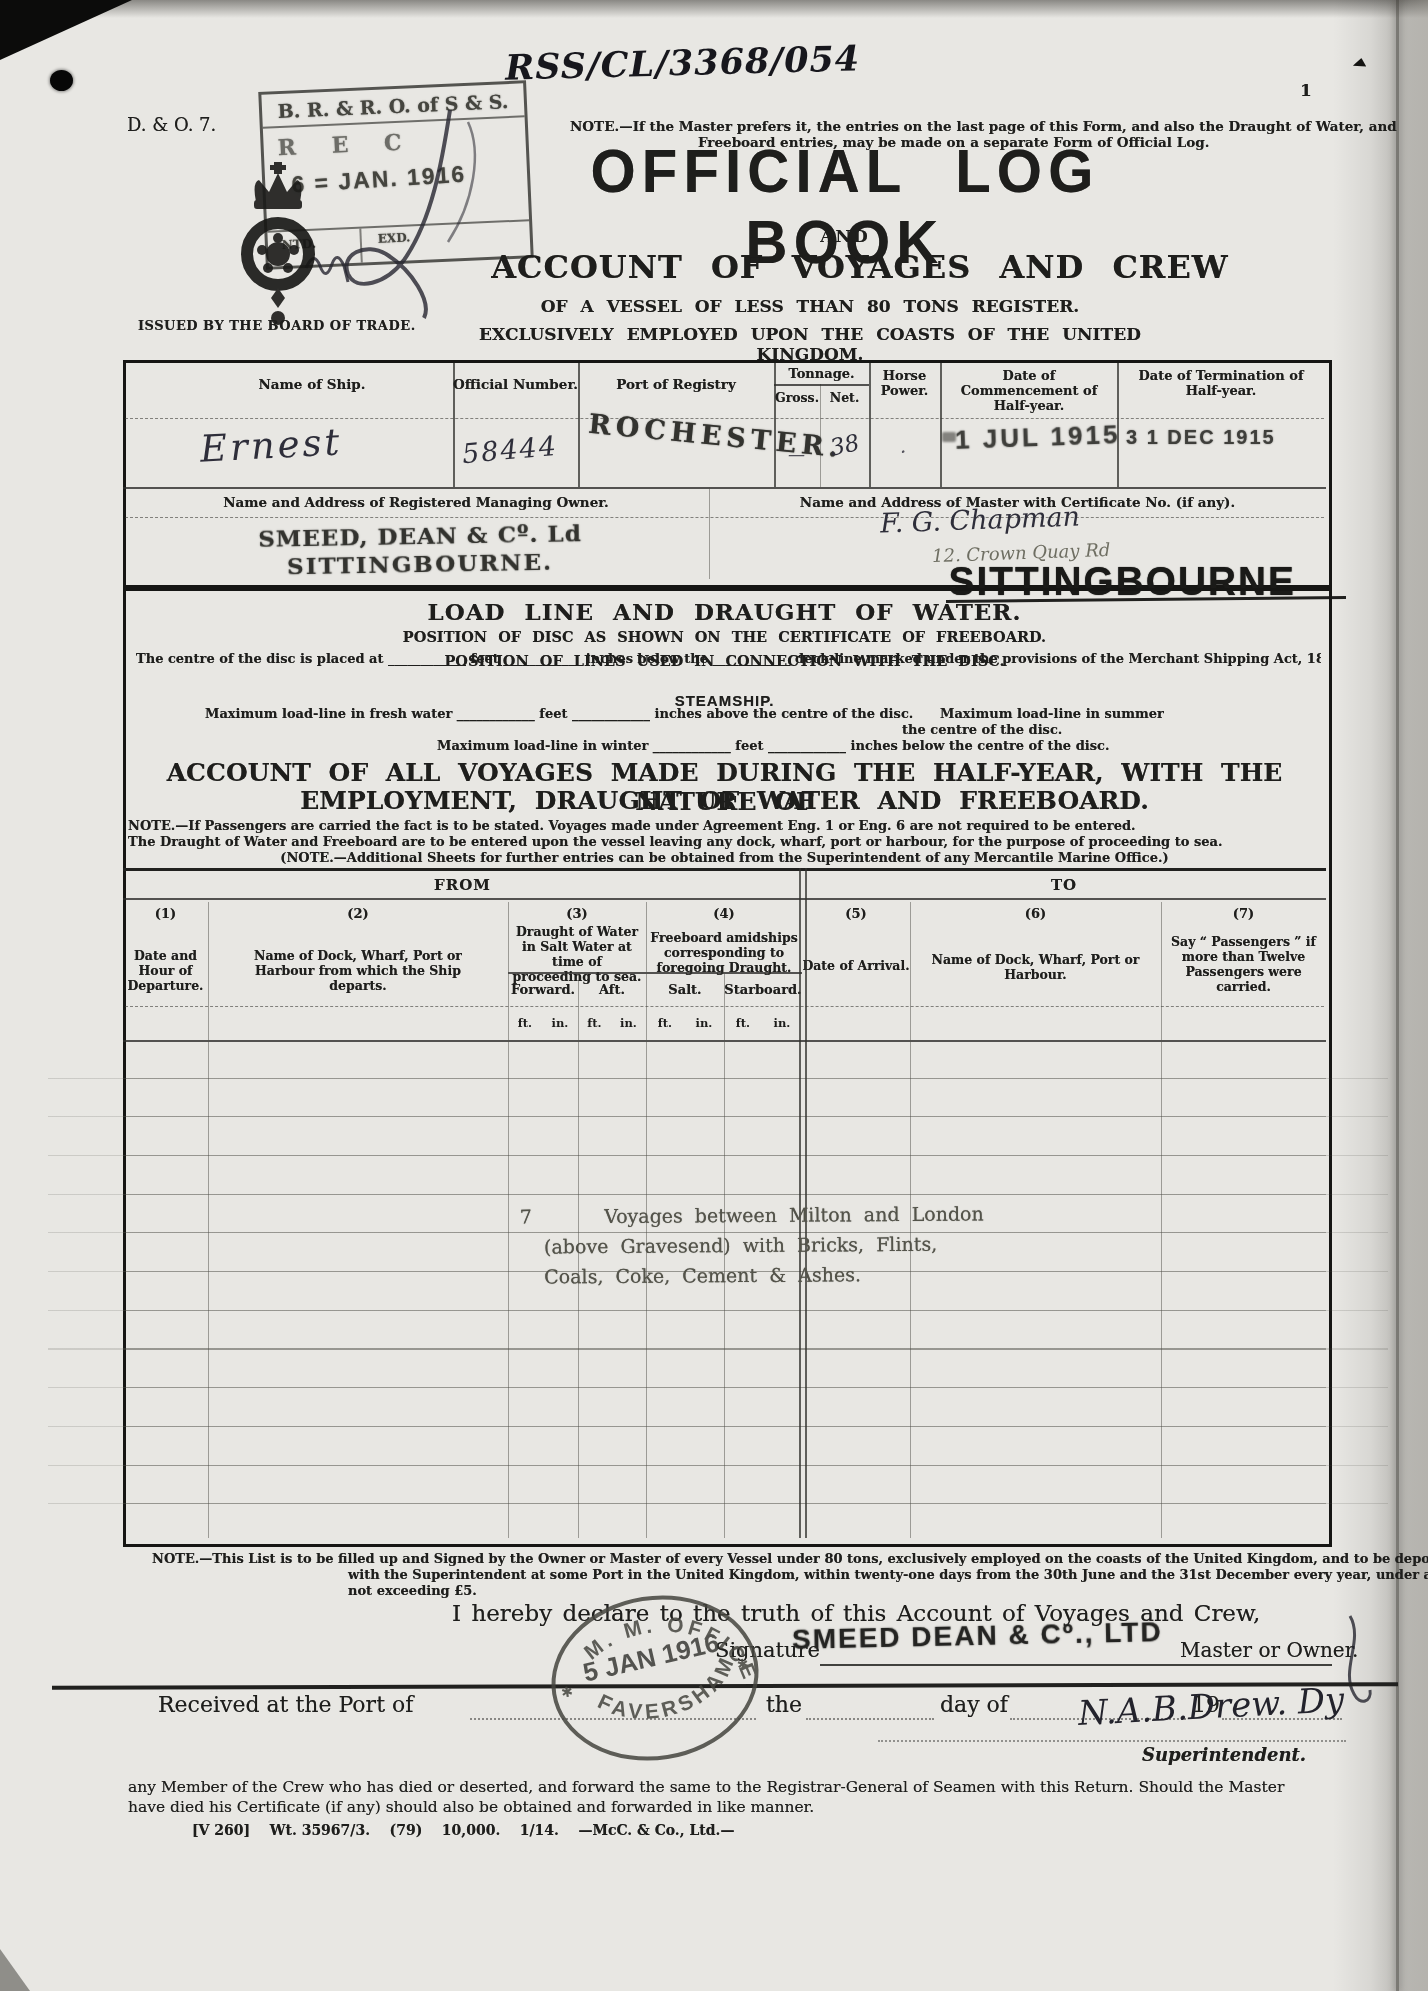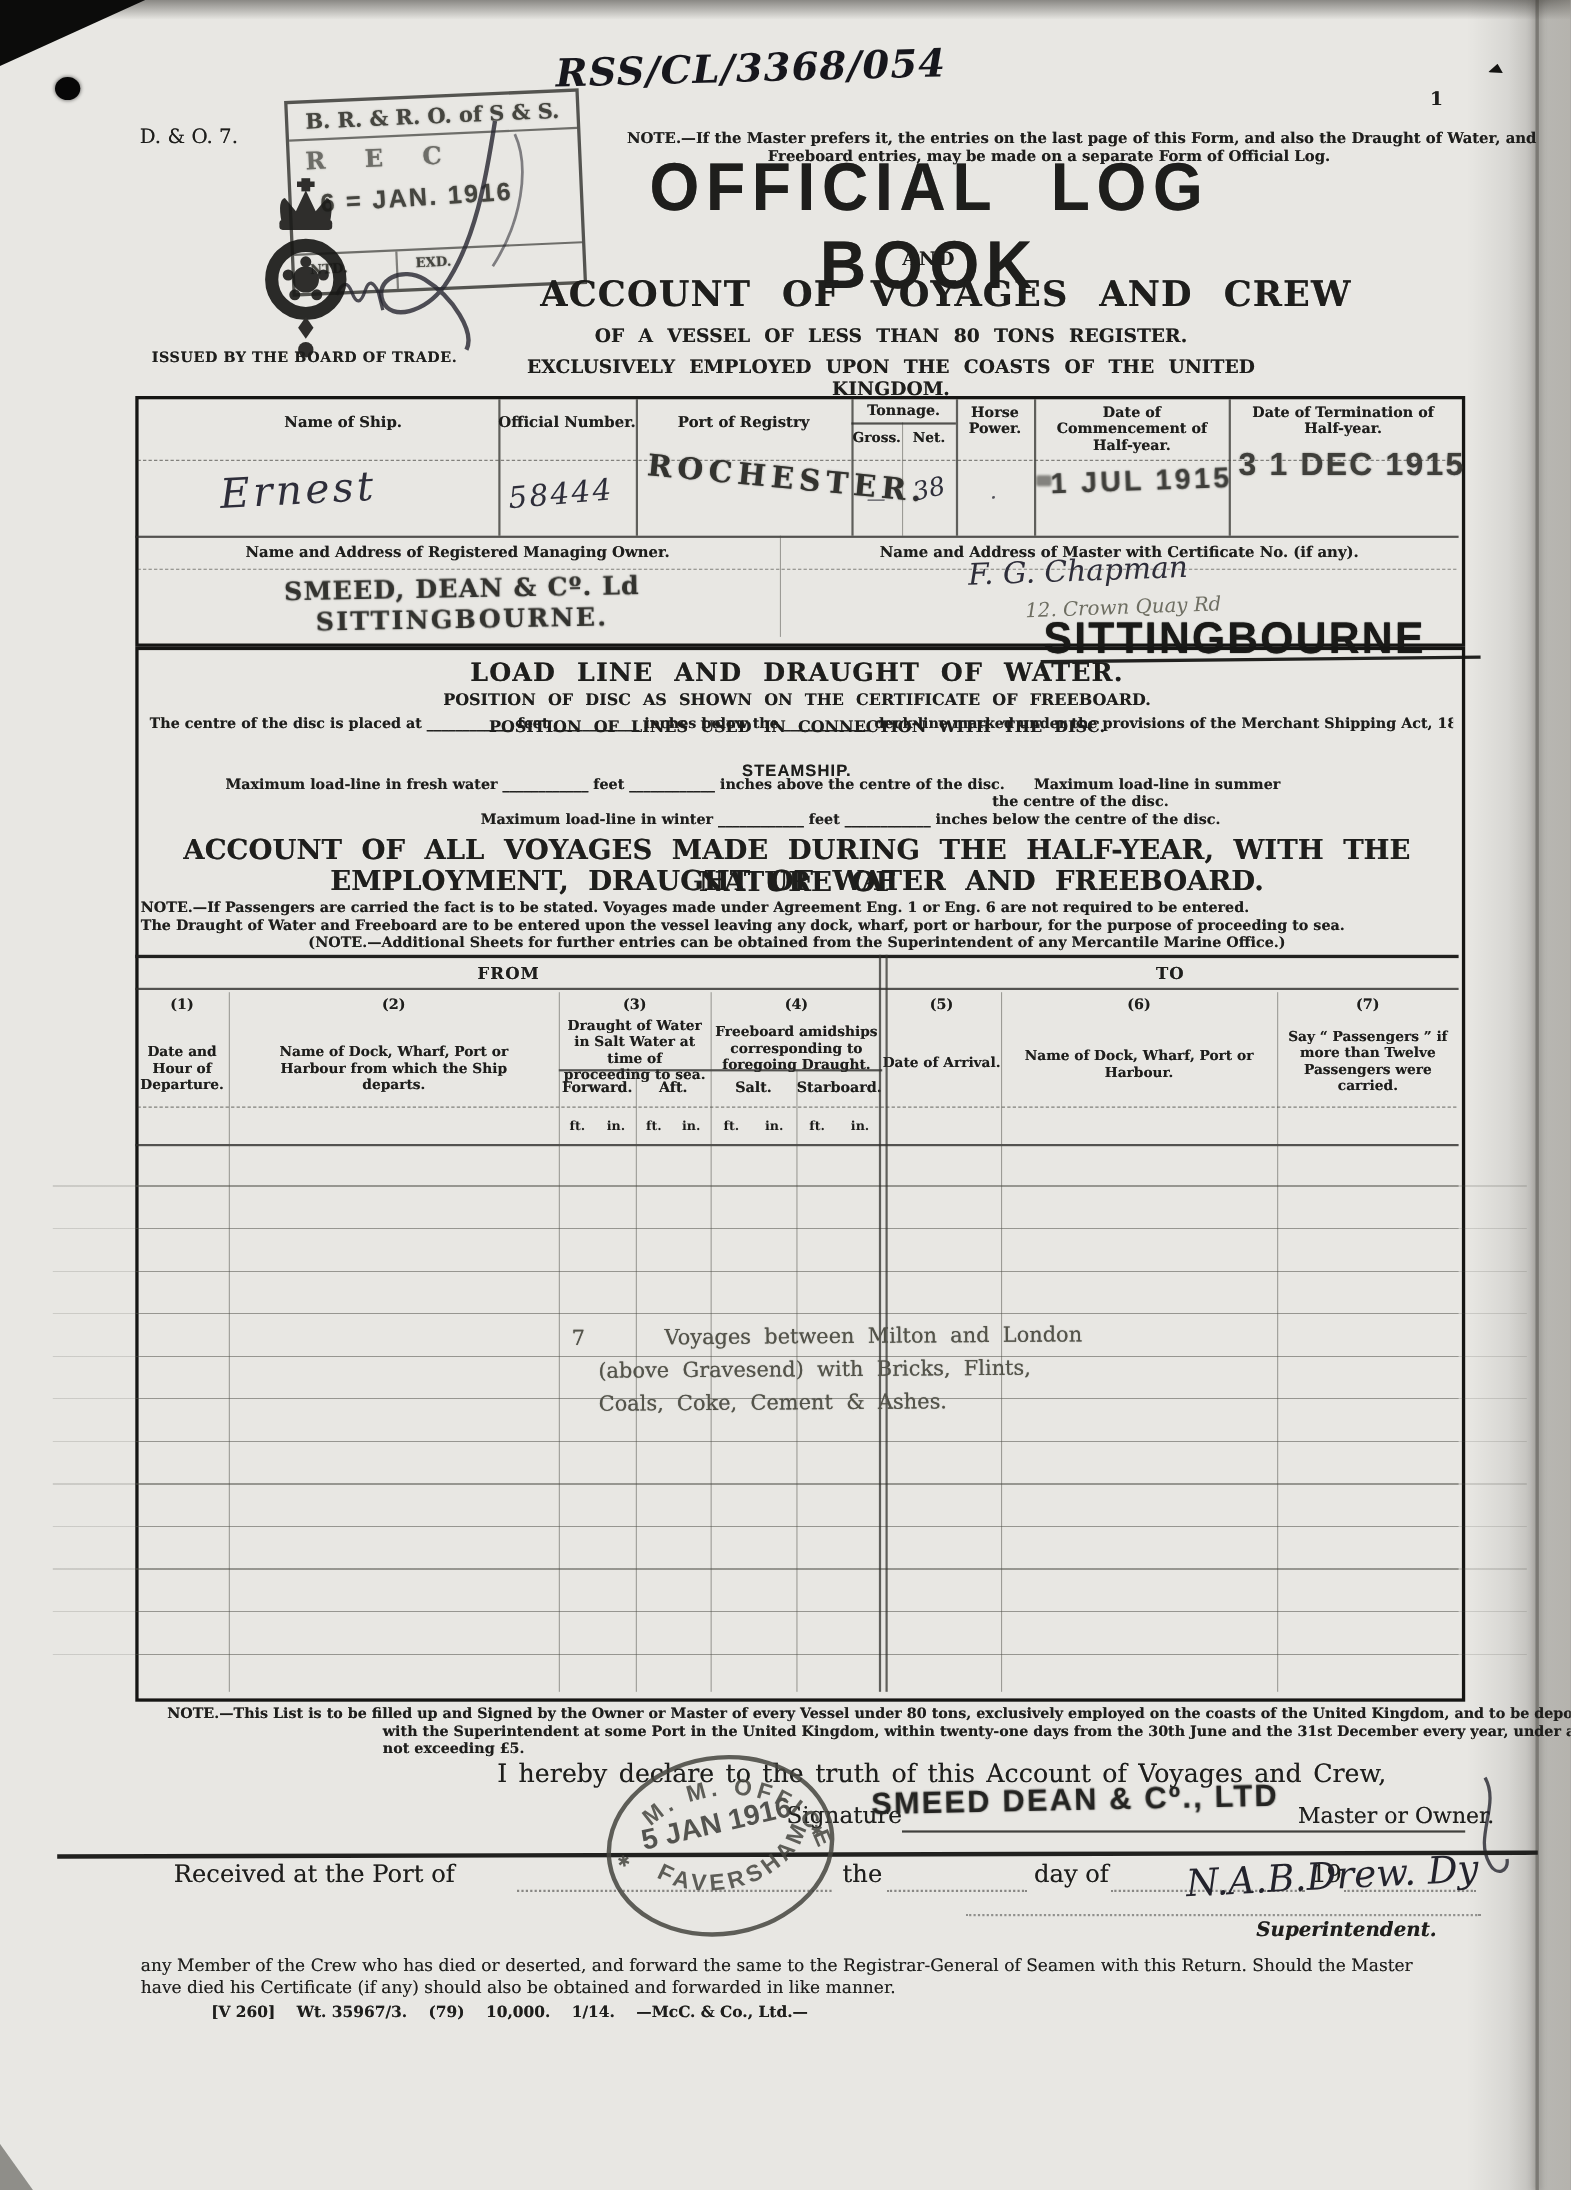--- a/index.html
+++ b/index.html
@@ -128,21 +128,21 @@
   <div class="abs ser b ctr ink" style="left:1121px;top:368px;width:200px;font-size:13px;line-height:15px;">Date of Termination of Half-year.</div>
 
   <div class="abs hand" style="left:200px;top:424px;font-size:37px;letter-spacing:3px;transform:rotate(-3deg);">Ernest</div>
   <div class="abs hand" style="left:462px;top:434px;font-size:27px;letter-spacing:2px;transform:rotate(-5deg);">58444</div>
   <div class="abs stamp-serif" style="left:588px;top:420px;font-size:27px;letter-spacing:5px;transform:rotate(5.5deg);">ROCHESTER.</div>
   <div class="abs hand" style="left:788px;top:444px;font-size:17px;opacity:.8;">—</div>
   <div class="abs hand" style="left:830px;top:432px;font-size:23px;transform:rotate(-12deg);">38</div>
   <div class="abs hand" style="left:900px;top:440px;font-size:20px;opacity:.8;">·</div>
   <div class="abs stamp" style="left:955px;top:422px;font-size:26px;letter-spacing:3px;transform:rotate(-2deg);filter:blur(.4px);">1 JUL 1915</div>
   <div class="abs" style="left:942px;top:432px;width:14px;height:10px;background:rgba(63,63,59,.6);border-radius:2px;filter:blur(1px);"></div>
-  <div class="abs stamp" style="left:1126px;top:407px;font-size:29px;letter-spacing:2px;filter:blur(.4px);">3 1 DEC 1915</div>
+  <div class="abs stamp" style="left:1126px;top:426px;font-size:20px;letter-spacing:2px;filter:blur(.4px);">3 1 DEC 1915</div>
 
   <div class="abs ser b ctr ink" style="left:123px;top:494px;width:586px;font-size:13.5px;">Name and Address of Registered Managing Owner.</div>
   <div class="abs ser b ctr ink" style="left:709px;top:494px;width:617px;font-size:13.5px;">Name and Address of Master with Certificate No. (if any).</div>
   <div class="abs stamp-serif ctr" style="left:160px;top:522px;width:520px;font-size:23px;letter-spacing:1px;transform:rotate(-1deg);filter:blur(.3px);">SMEED, DEAN &amp; Cº. Ld</div>
   <div class="abs stamp-serif ctr" style="left:160px;top:550px;width:520px;font-size:23px;letter-spacing:2px;transform:rotate(-1deg);filter:blur(.3px);">SITTINGBOURNE.</div>
   <div class="abs hand" style="left:880px;top:504px;font-size:27px;transform:rotate(-2deg);">F. G. Chapman</div>
   <div class="abs hand" style="left:932px;top:542px;font-size:18px;color:#6e6e62;transform:rotate(-2deg);">12. Crown Quay Rd</div>
   <div class="abs stamp sans" style="left:952px;top:560px;font-size:38px;letter-spacing:2px;color:#1a1a18;text-shadow:0 0 1px #1a1a18;transform:scale(1.02,1.06);">SITTINGBOURNE</div>
   <div class="hl" style="left:946px;top:598px;width:400px;height:2.5px;transform:rotate(-.6deg);"></div>
 

